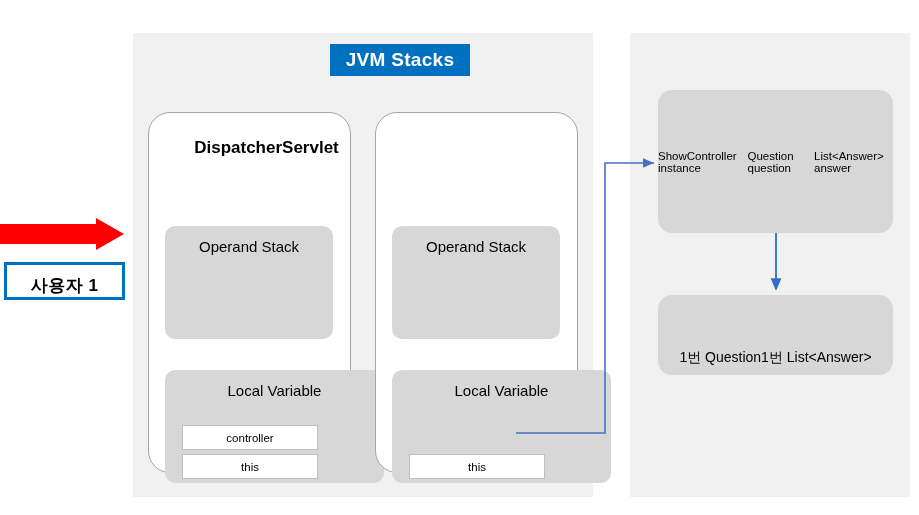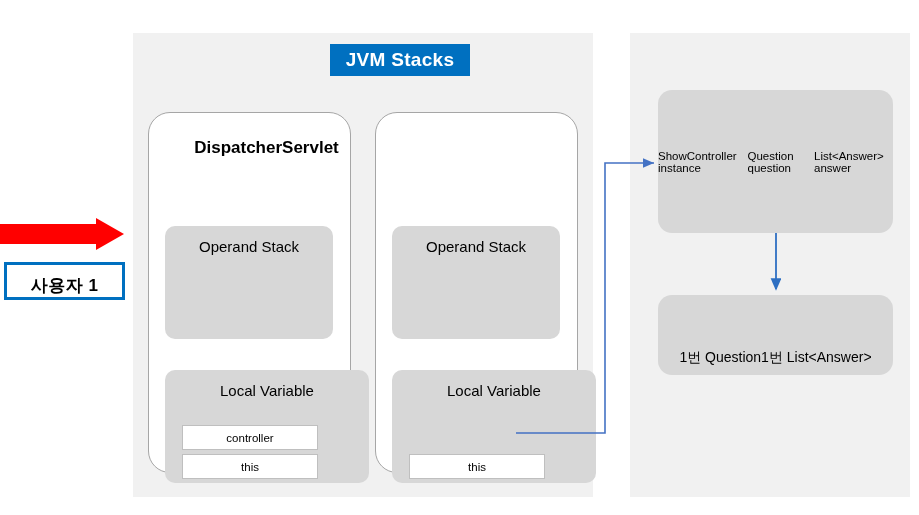--- a/index.html
+++ b/index.html
@@ -143,20 +143,21 @@
     left: 16px;
     top: 113px;
     width: 168px;
     height: 113px;
   }
   .local-variable {
     left: 16px;
     top: 257px;
     width: 204px;
     height: 113px;
+    padding-left: 15px;
   }
 
   .var-slot {
     position: absolute;
     background: #FFFFFF;
     border: 1px solid #BFBFBF;
     font-size: 11.5px;
     display: flex;
     align-items: center;
     justify-content: center;

